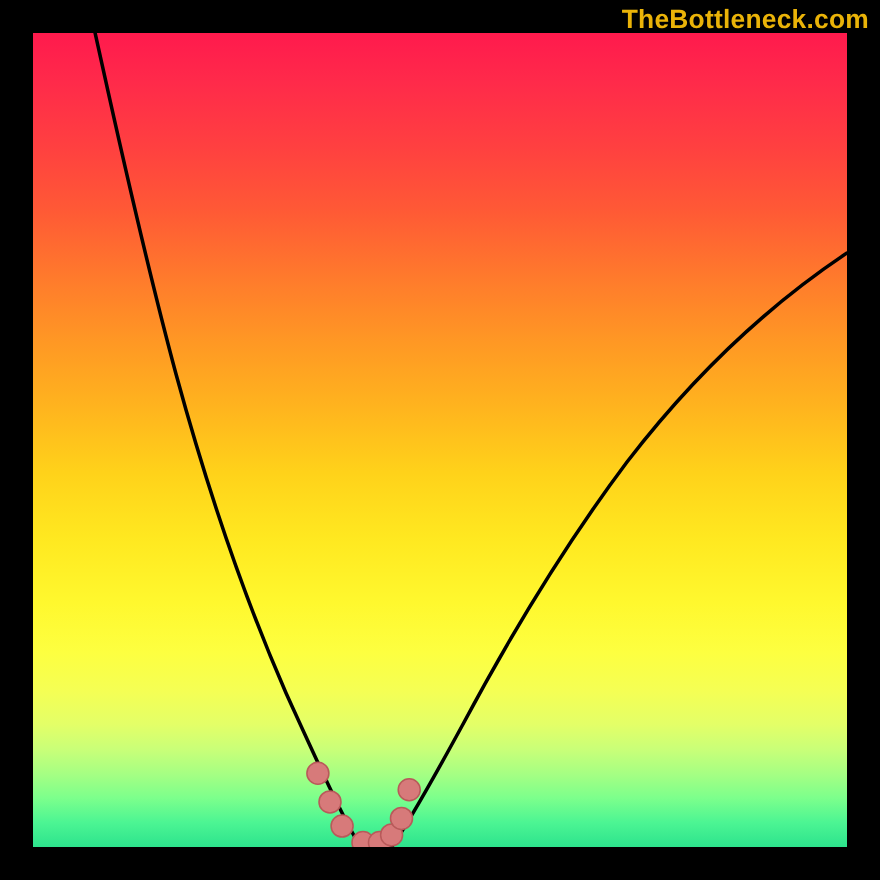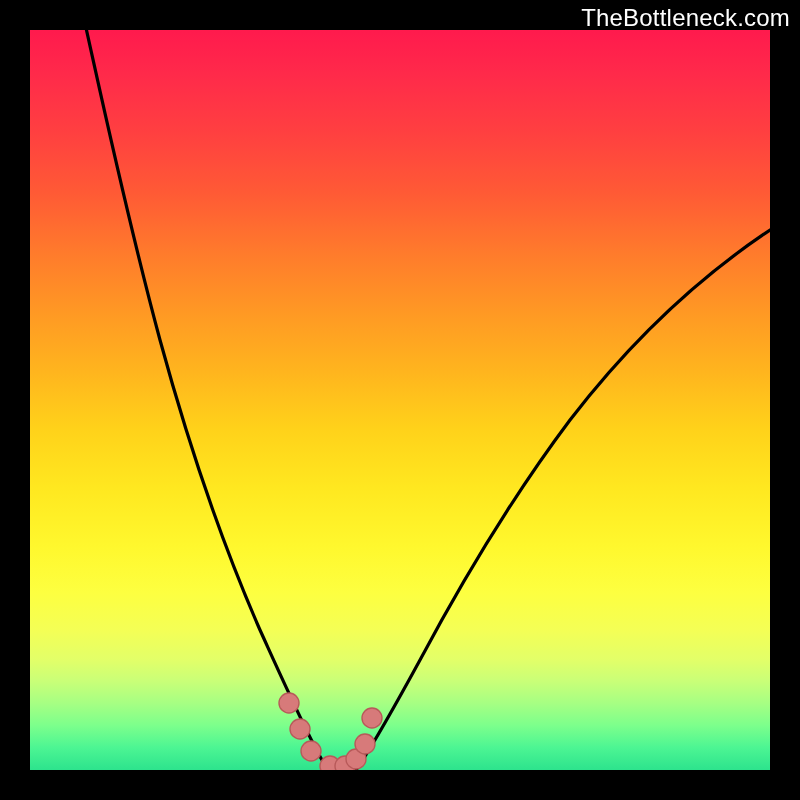--- a/index.html
+++ b/index.html
@@ -46,23 +46,23 @@
       #a6ff83 91%,
       #7cff8c 94%,
       #4cf593 97%,
       #2de38d 100%
     );
   }
   .watermark {
     position: absolute;
     top: 4px;
     right: 10px;
-    color: #ffffff;
+    color: #eab308;
     font-size: 24px;
-    font-weight: 400;
+    font-weight: 700;
     letter-spacing: 0.2px;
   }
   svg.curves {
     position: absolute;
     inset: 0;
   }
 </style>
 </head>
 <body>
 

